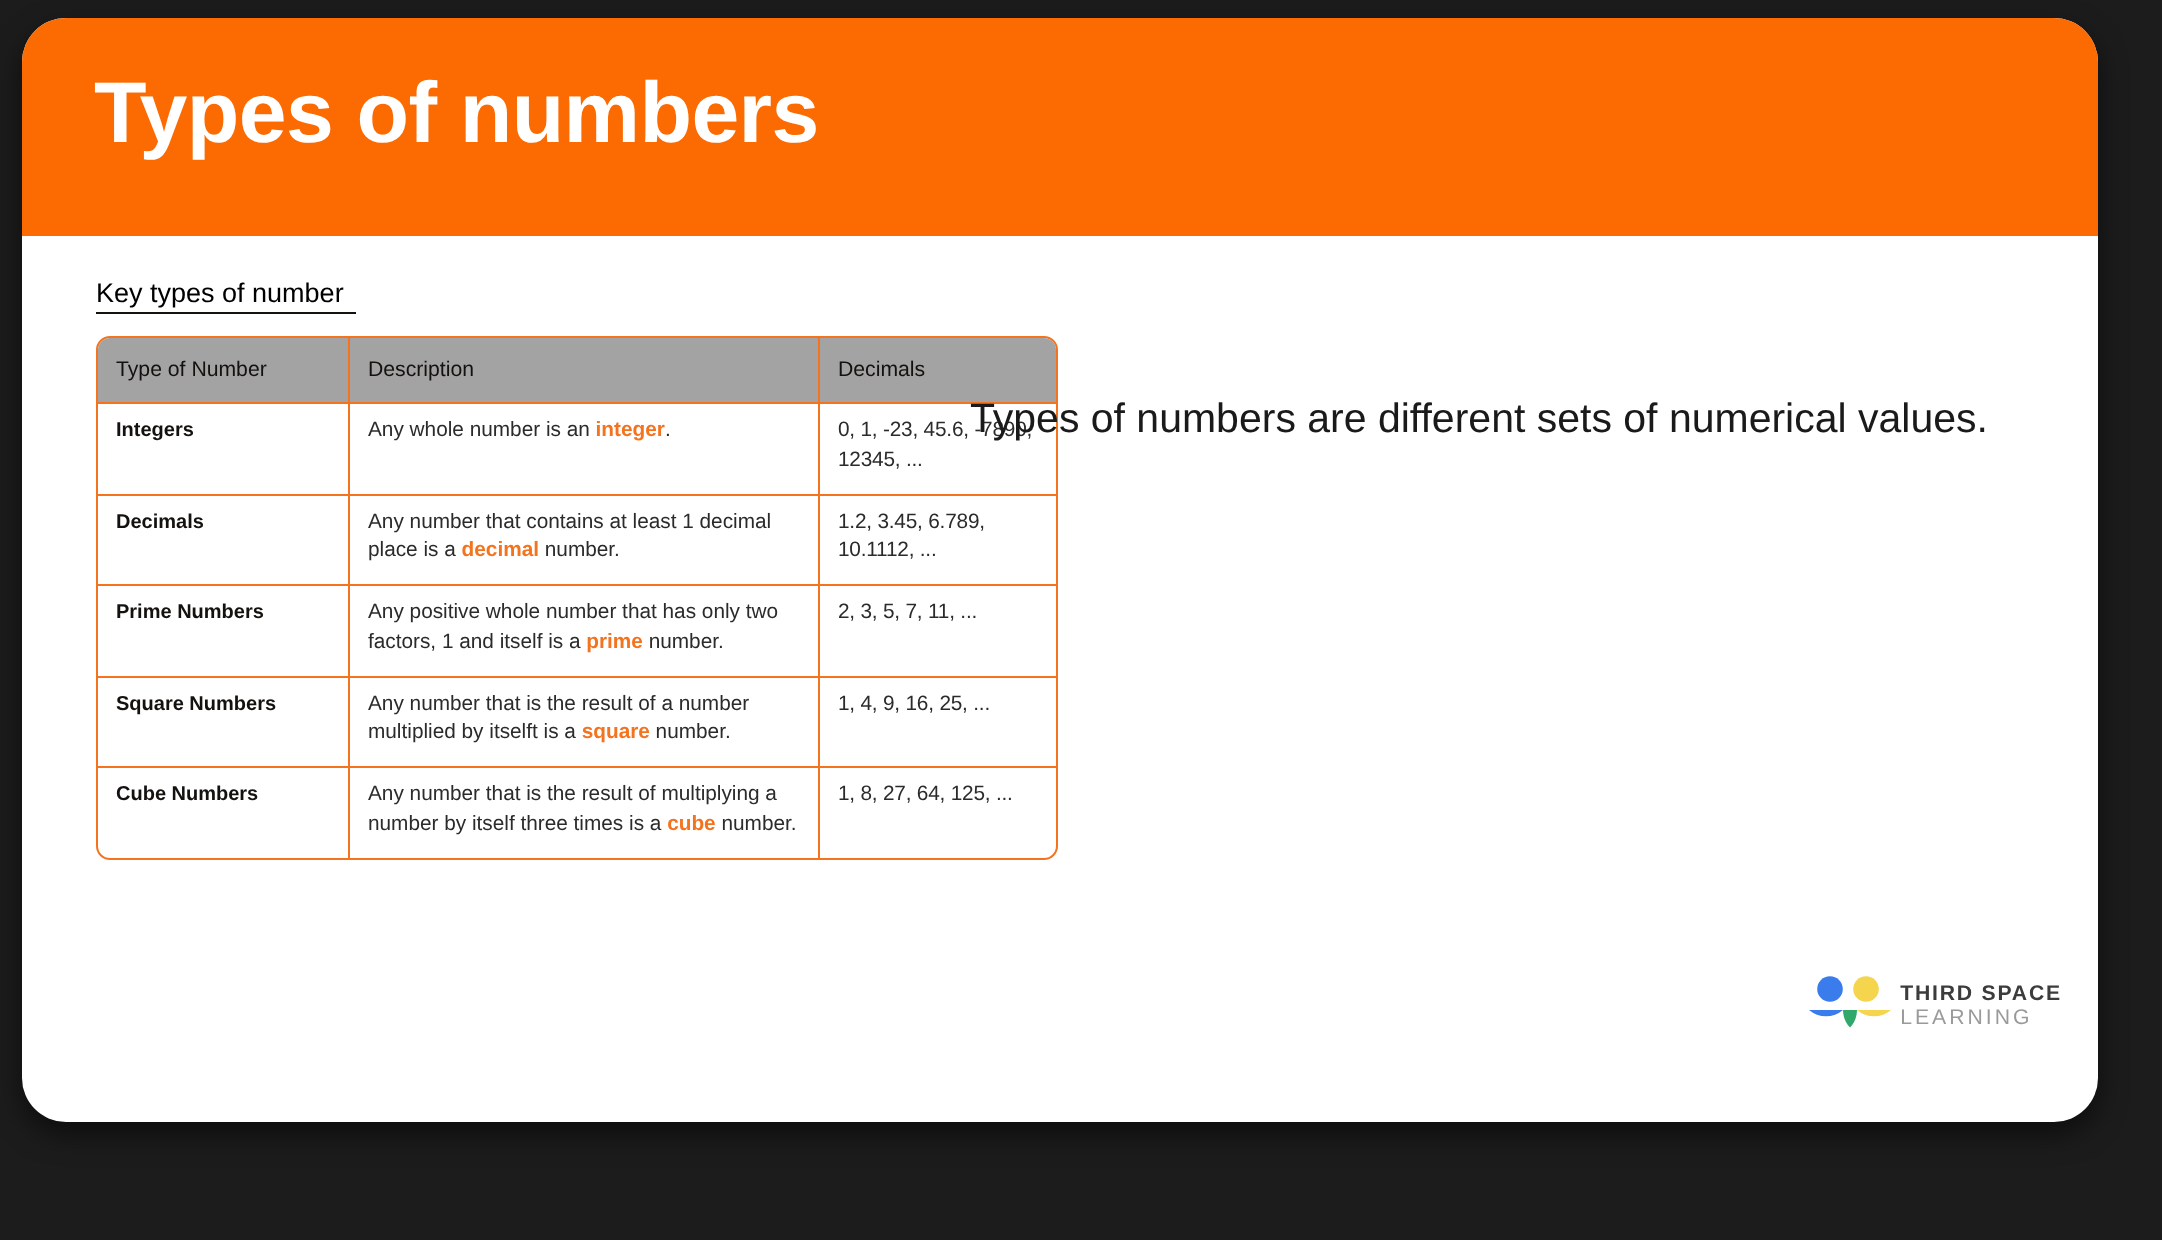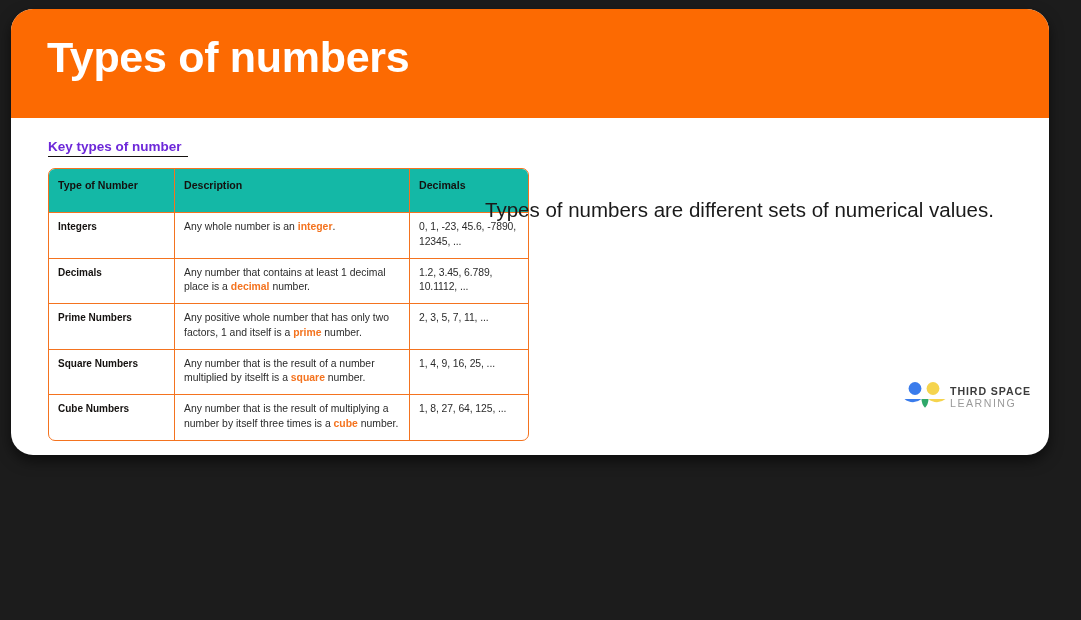--- a/index.html
+++ b/index.html
@@ -14,21 +14,21 @@
     background: #1c1c1c;
     font-family: "Liberation Sans", sans-serif;
     overflow: hidden;
   }
 
   .slide-card {
     position: absolute;
     left: 11px;
     top: 9px;
     width: 1038px;
-    height: 446px;
+    height: 552px;
     background: #ffffff;
     border-radius: 22px;
     box-shadow: 0 6px 14px rgba(0,0,0,0.55);
     overflow: hidden;
   }
 
   
   .header-band {
     position: absolute;
     left: 0;
@@ -56,22 +56,22 @@
     top: 109px;
     width: 100%;
     bottom: 0;
   }
 
   .section-heading {
     position: absolute;
     left: 37px;
     top: 21px;
     font-size: 13.5px;
-    font-weight: bold;
-    color: #6d28d9;
+    font-weight: normal;
+    color: #000000;
     border-bottom: 1.6px solid #14110f;
     padding-bottom: 2px;
     padding-right: 6px;
     display: inline-block;
   }
 
   
   .num-table {
     position: absolute;
     left: 37px;
@@ -93,25 +93,25 @@
     vertical-align: top;
     color: #14110f;
     font-size: 10.4px;
     line-height: 1.42;
   }
   .num-table th:last-child,
   .num-table td:last-child { border-right: none; }
   .num-table tr:last-child td { border-bottom: none; }
 
   .num-table thead th {
-    background: #14b8a6;
+    background: #a3a3a3;
     font-size: 10.6px;
-    font-weight: bold;
+    font-weight: normal;
     padding-top: 9px;
-    padding-bottom: 19px;
+    padding-bottom: 8px;
     vertical-align: middle;
   }
   .col-type   { width: 126px; }
   .col-desc   { width: 235px; }
   .col-ex     { width: 118px; }
 
   td.cell-type { font-weight: bold; font-size: 10px; }
   td.cell-desc { color: #2b2b2b; }
   td.cell-ex   { color: #2b2b2b; letter-spacing: -0.1px; }
 

